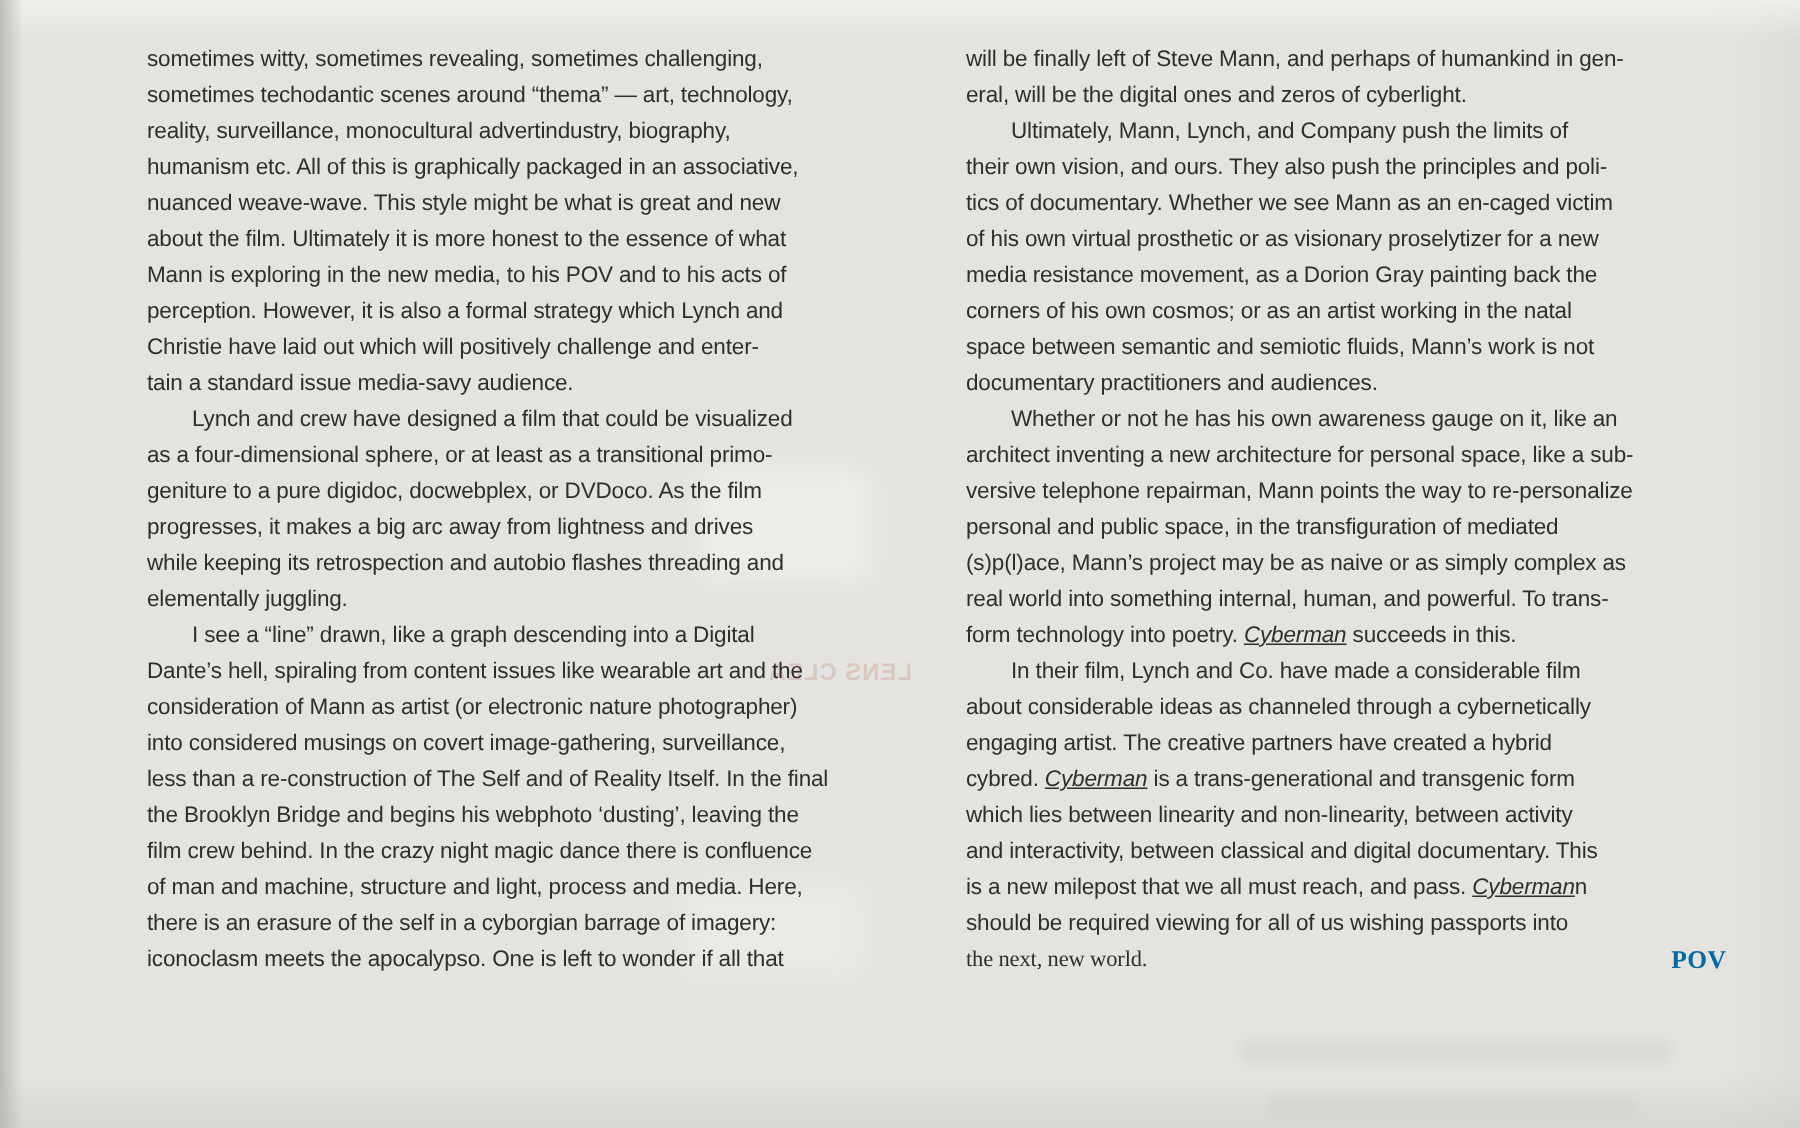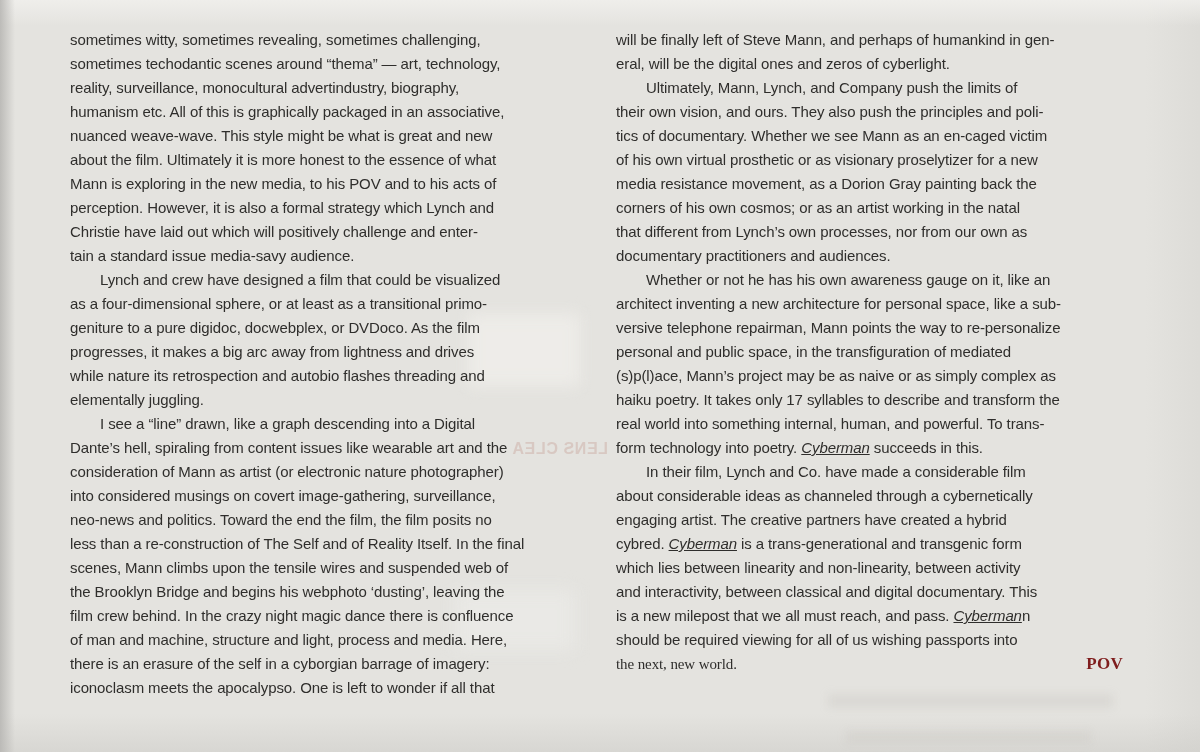--- a/index.html
+++ b/index.html
@@ -29,20 +29,21 @@
       linear-gradient(180deg, rgba(241,240,237,0.85) 0px, rgba(241,240,237,0) 26px),
       linear-gradient(0deg,   rgba(203,202,198,0.50) 0px, rgba(203,202,198,0) 38px),
       linear-gradient(270deg, rgba(212,211,207,0.45) 0px, rgba(212,211,207,0) 55px);
   }
   .col {
     position: absolute;
     top: 28px;
     font-size: 15px;
     line-height: 24px;
     letter-spacing: -0.1px;
+    margin-left: 28px;
   }
   #col-left  { left: 70px;  width: 512px; }
   #col-right { left: 616px; width: 510px; }
   .line {
     height: 24px;
     white-space: nowrap;
   }
   .indent { padding-left: 30px; }
   em { font-style: italic; text-decoration: underline; }
   .has-end-mark { position: relative; font-family: Liberation Serif, serif; }
@@ -98,57 +99,54 @@
       <div class="line">nuanced weave-wave. This style might be what is great and new</div>
       <div class="line">about the film. Ultimately it is more honest to the essence of what</div>
       <div class="line">Mann is exploring in the new media, to his POV and to his acts of</div>
       <div class="line">perception. However, it is also a formal strategy which Lynch and</div>
       <div class="line">Christie have laid out which will positively challenge and enter-</div>
       <div class="line">tain a standard issue media-savy audience.</div>
       <div class="line indent">Lynch and crew have designed a film that could be visualized</div>
       <div class="line">as a four-dimensional sphere, or at least as a transitional primo-</div>
       <div class="line">geniture to a pure digidoc, docwebplex, or DVDoco. As the film</div>
       <div class="line">progresses, it makes a big arc away from lightness and drives</div>
-      <div class="line">while nature its retrospection and autobio flashes threading and</div>
+      <div class="line">while keeping its retrospection and autobio flashes threading and</div>
       <div class="line">elementally juggling.</div>
       <div class="line indent">I see a “line” drawn, like a graph descending into a Digital</div>
       <div class="line">Dante’s hell, spiraling from content issues like wearable art and the</div>
       <div class="line">consideration of Mann as artist (or electronic nature photographer)</div>
       <div class="line">into considered musings on covert image-gathering, surveillance,</div>
-      <div class="line">neo-news and politics. Toward the end the film, the film posits no</div>
       <div class="line">less than a re-construction of The Self and of Reality Itself. In the final</div>
-      <div class="line">scenes, Mann climbs upon the tensile wires and suspended web of</div>
       <div class="line">the Brooklyn Bridge and begins his webphoto ‘dusting’, leaving the</div>
       <div class="line">film crew behind. In the crazy night magic dance there is confluence</div>
       <div class="line">of man and machine, structure and light, process and media. Here,</div>
       <div class="line">there is an erasure of the self in a cyborgian barrage of imagery:</div>
       <div class="line">iconoclasm meets the apocalypso. One is left to wonder if all that</div>
     </div>
   <div class="col" id="col-right">
       <div class="line">will be finally left of Steve Mann, and perhaps of humankind in gen-</div>
       <div class="line">eral, will be the digital ones and zeros of cyberlight.</div>
       <div class="line indent">Ultimately, Mann, Lynch, and Company push the limits of</div>
       <div class="line">their own vision, and ours. They also push the principles and poli-</div>
       <div class="line">tics of documentary. Whether we see Mann as an en-caged victim</div>
       <div class="line">of his own virtual prosthetic or as visionary proselytizer for a new</div>
       <div class="line">media resistance movement, as a Dorion Gray painting back the</div>
       <div class="line">corners of his own cosmos; or as an artist working in the natal</div>
-      <div class="line">that different from Lynch’s own processes, nor from our own as</div>
+      <div class="line">space between semantic and semiotic fluids, Mann’s work is not</div>
       <div class="line">documentary practitioners and audiences.</div>
       <div class="line indent">Whether or not he has his own awareness gauge on it, like an</div>
       <div class="line">architect inventing a new architecture for personal space, like a sub-</div>
       <div class="line">versive telephone repairman, Mann points the way to re-personalize</div>
       <div class="line">personal and public space, in the transfiguration of mediated</div>
       <div class="line">(s)p(l)ace, Mann’s project may be as naive or as simply complex as</div>
-      <div class="line">haiku poetry. It takes only 17 syllables to describe and transform the</div>
       <div class="line">real world into something internal, human, and powerful. To trans-</div>
       <div class="line">form technology into poetry. <em>Cyberman</em> succeeds in this.</div>
       <div class="line indent">In their film, Lynch and Co. have made a considerable film</div>
       <div class="line">about considerable ideas as channeled through a cybernetically</div>
       <div class="line">engaging artist. The creative partners have created a hybrid</div>
       <div class="line">cybred. <em>Cyberman</em> is a trans-generational and transgenic form</div>
       <div class="line">which lies between linearity and non-linearity, between activity</div>
       <div class="line">and interactivity, between classical and digital documentary. This</div>
       <div class="line">is a new milepost that we all must reach, and pass. <em>Cyberman</em>n</div>
       <div class="line">should be required viewing for all of us wishing passports into</div>
-      <div class="line has-end-mark">the next, new world.<span class="end-mark" style="color: #7f1d1d;">POV</span></div>
+      <div class="line has-end-mark">the next, new world.<span class="end-mark" style="color: #0369a1;">POV</span></div>
     </div>
 </div>
 
 </body></html>

